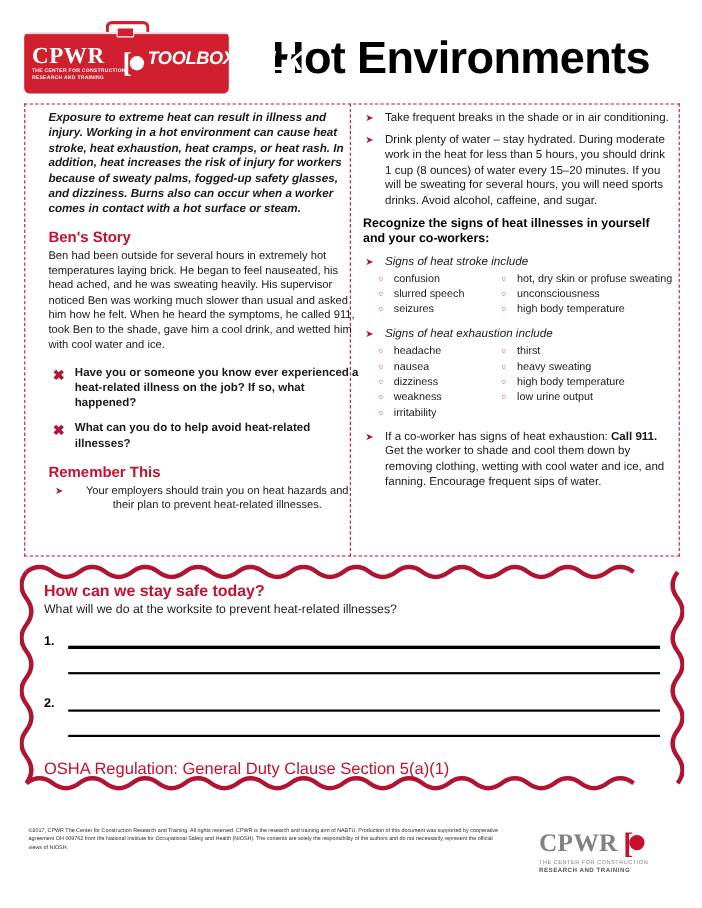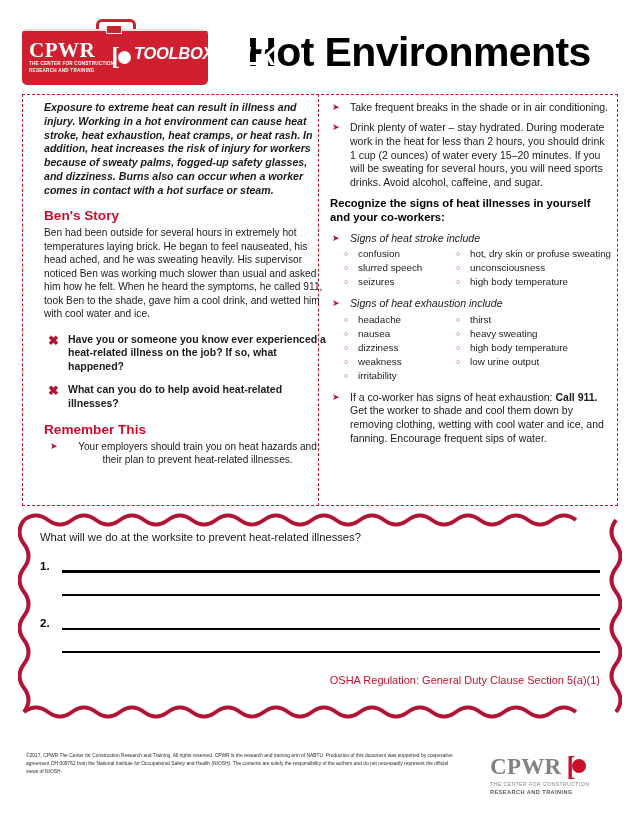--- a/index.html
+++ b/index.html
@@ -323,23 +323,23 @@
     color: #000;
     padding-bottom: 1px;
   }
   .ans-line {
     flex: 1 1 auto;
     height: 2.4px;
     background: #000000;
   }
   .ans-line.indent { margin-left: 22px; }
   .osha {
-    text-align: right;
+    text-align: left;
     color: #c8102e;
-    font-size: 11px;
+    font-size: 15px;
     margin-top: 3px;
   }
 
   
   .footer {
     position: absolute;
     top: 752px;
     left: 26px;
     width: 590px;
     display: flex;
@@ -460,21 +460,21 @@
 
   <div class="col col-right">
 
     <div class="r-top">
       <div class="bullet-row">
         <div class="arrow rt">➤</div>
         <div class="r-bullet-text">Take frequent breaks in the shade or in air conditioning.</div>
       </div>
       <div class="bullet-row">
         <div class="arrow rt">➤</div>
-        <div class="r-bullet-text">Drink plenty of water – stay hydrated. During moderate work in the heat for less than 2 hours, you should drink 1 cup (2 ounces) of water every 15–20 minutes. If you will be sweating for several hours, you will need sports drinks. Avoid alcohol, caffeine, and sugar.</div>
+        <div class="r-bullet-text">Drink plenty of water – stay hydrated. During moderate work in the heat for less than 5 hours, you should drink 1 cup (8 ounces) of water every 15–20 minutes. If you will be sweating for several hours, you will need sports drinks. Avoid alcohol, caffeine, and sugar.</div>
       </div>
     </div>
 
     <div class="recognize">Recognize the signs of heat illnesses in yourself and your co-workers:</div>
 
     <div class="signs-head">
       <div class="arrow rt">➤</div>
       <div class="signs-title">Signs of  heat stroke include</div>
     </div>
     <div class="sym-grid">
@@ -571,20 +571,21 @@
                q12,-9 24,0 q12,9 24,0 q12,-9 24,0 q12,9 24,0 q12,-9 24,0" fill="none" stroke="#b11432" stroke-width="4"></path>
       <path d="M6,8
                q-9,12 0,24 q9,12 0,24 q-9,12 0,24 q9,12 0,24 q-9,12 0,24 q9,12 0,24
                q-9,12 0,24 q9,12 0,24" fill="none" stroke="#b11432" stroke-width="4"></path>
       <path d="M598,8
                q-9,12 0,24 q9,12 0,24 q-9,12 0,24 q9,12 0,24 q-9,12 0,24 q9,12 0,24
                q-9,12 0,24 q9,12 0,24" fill="none" stroke="#b11432" stroke-width="4"></path>
     </svg>
 
     <div class="wavy-inner">
+      <div class="bottom-head">How can we stay safe today?</div>
       <div class="bottom-sub">What will we do at the worksite to prevent heat-related illnesses?</div>
 
       <div class="answer-block">
         <div class="ans-row">
           <div class="ans-num">1.</div>
           <div class="ans-line"></div>
         </div>
         <div class="ans-row">
           <div class="ans-line indent"></div>
         </div>

